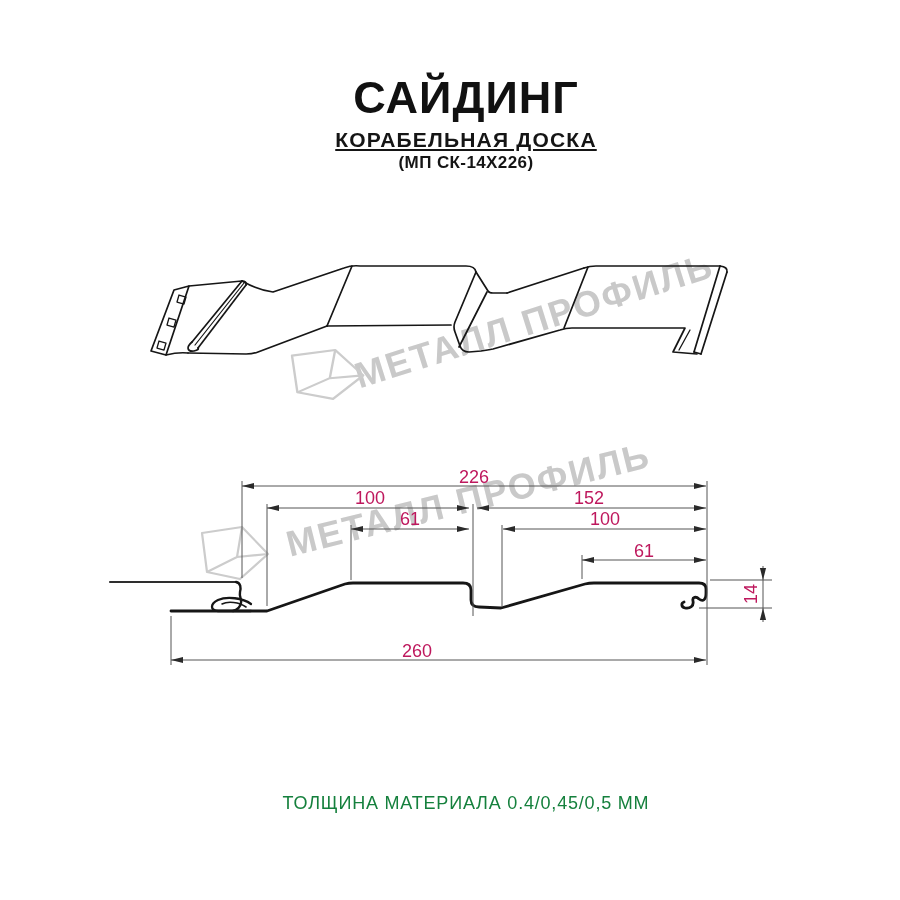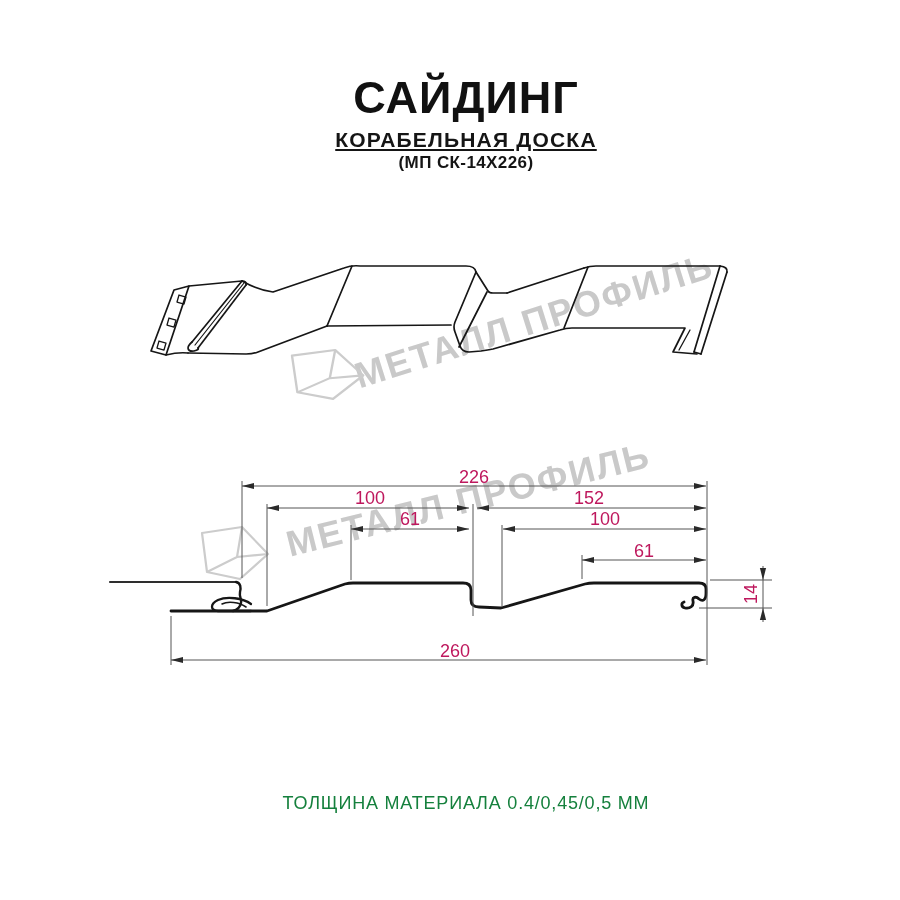--- a/index.html
+++ b/index.html
@@ -142,17 +142,17 @@
         <polygon points="763,608 759.9,620 766.1,620"></polygon>
     </g>
   </svg>
 
   <div class="dim-label" style="left:474px;top:477px;">226</div>
   <div class="dim-label" style="left:370px;top:498px;">100</div>
   <div class="dim-label" style="left:589px;top:498px;">152</div>
   <div class="dim-label" style="left:410px;top:519px;">61</div>
   <div class="dim-label" style="left:605px;top:519px;">100</div>
   <div class="dim-label" style="left:644px;top:551px;">61</div>
-  <div class="dim-label" style="left:455px;top:651px;">260</div>
+  <div class="dim-label" style="left:417px;top:651px;">260</div>
   <div class="dim-label rot" style="left:751px;top:594px;">14</div>
 
   <div class="hdr footerline">ТОЛЩИНА МАТЕРИАЛА 0.4/0,45/0,5 ММ</div>
 </div>
 
 </body></html>

